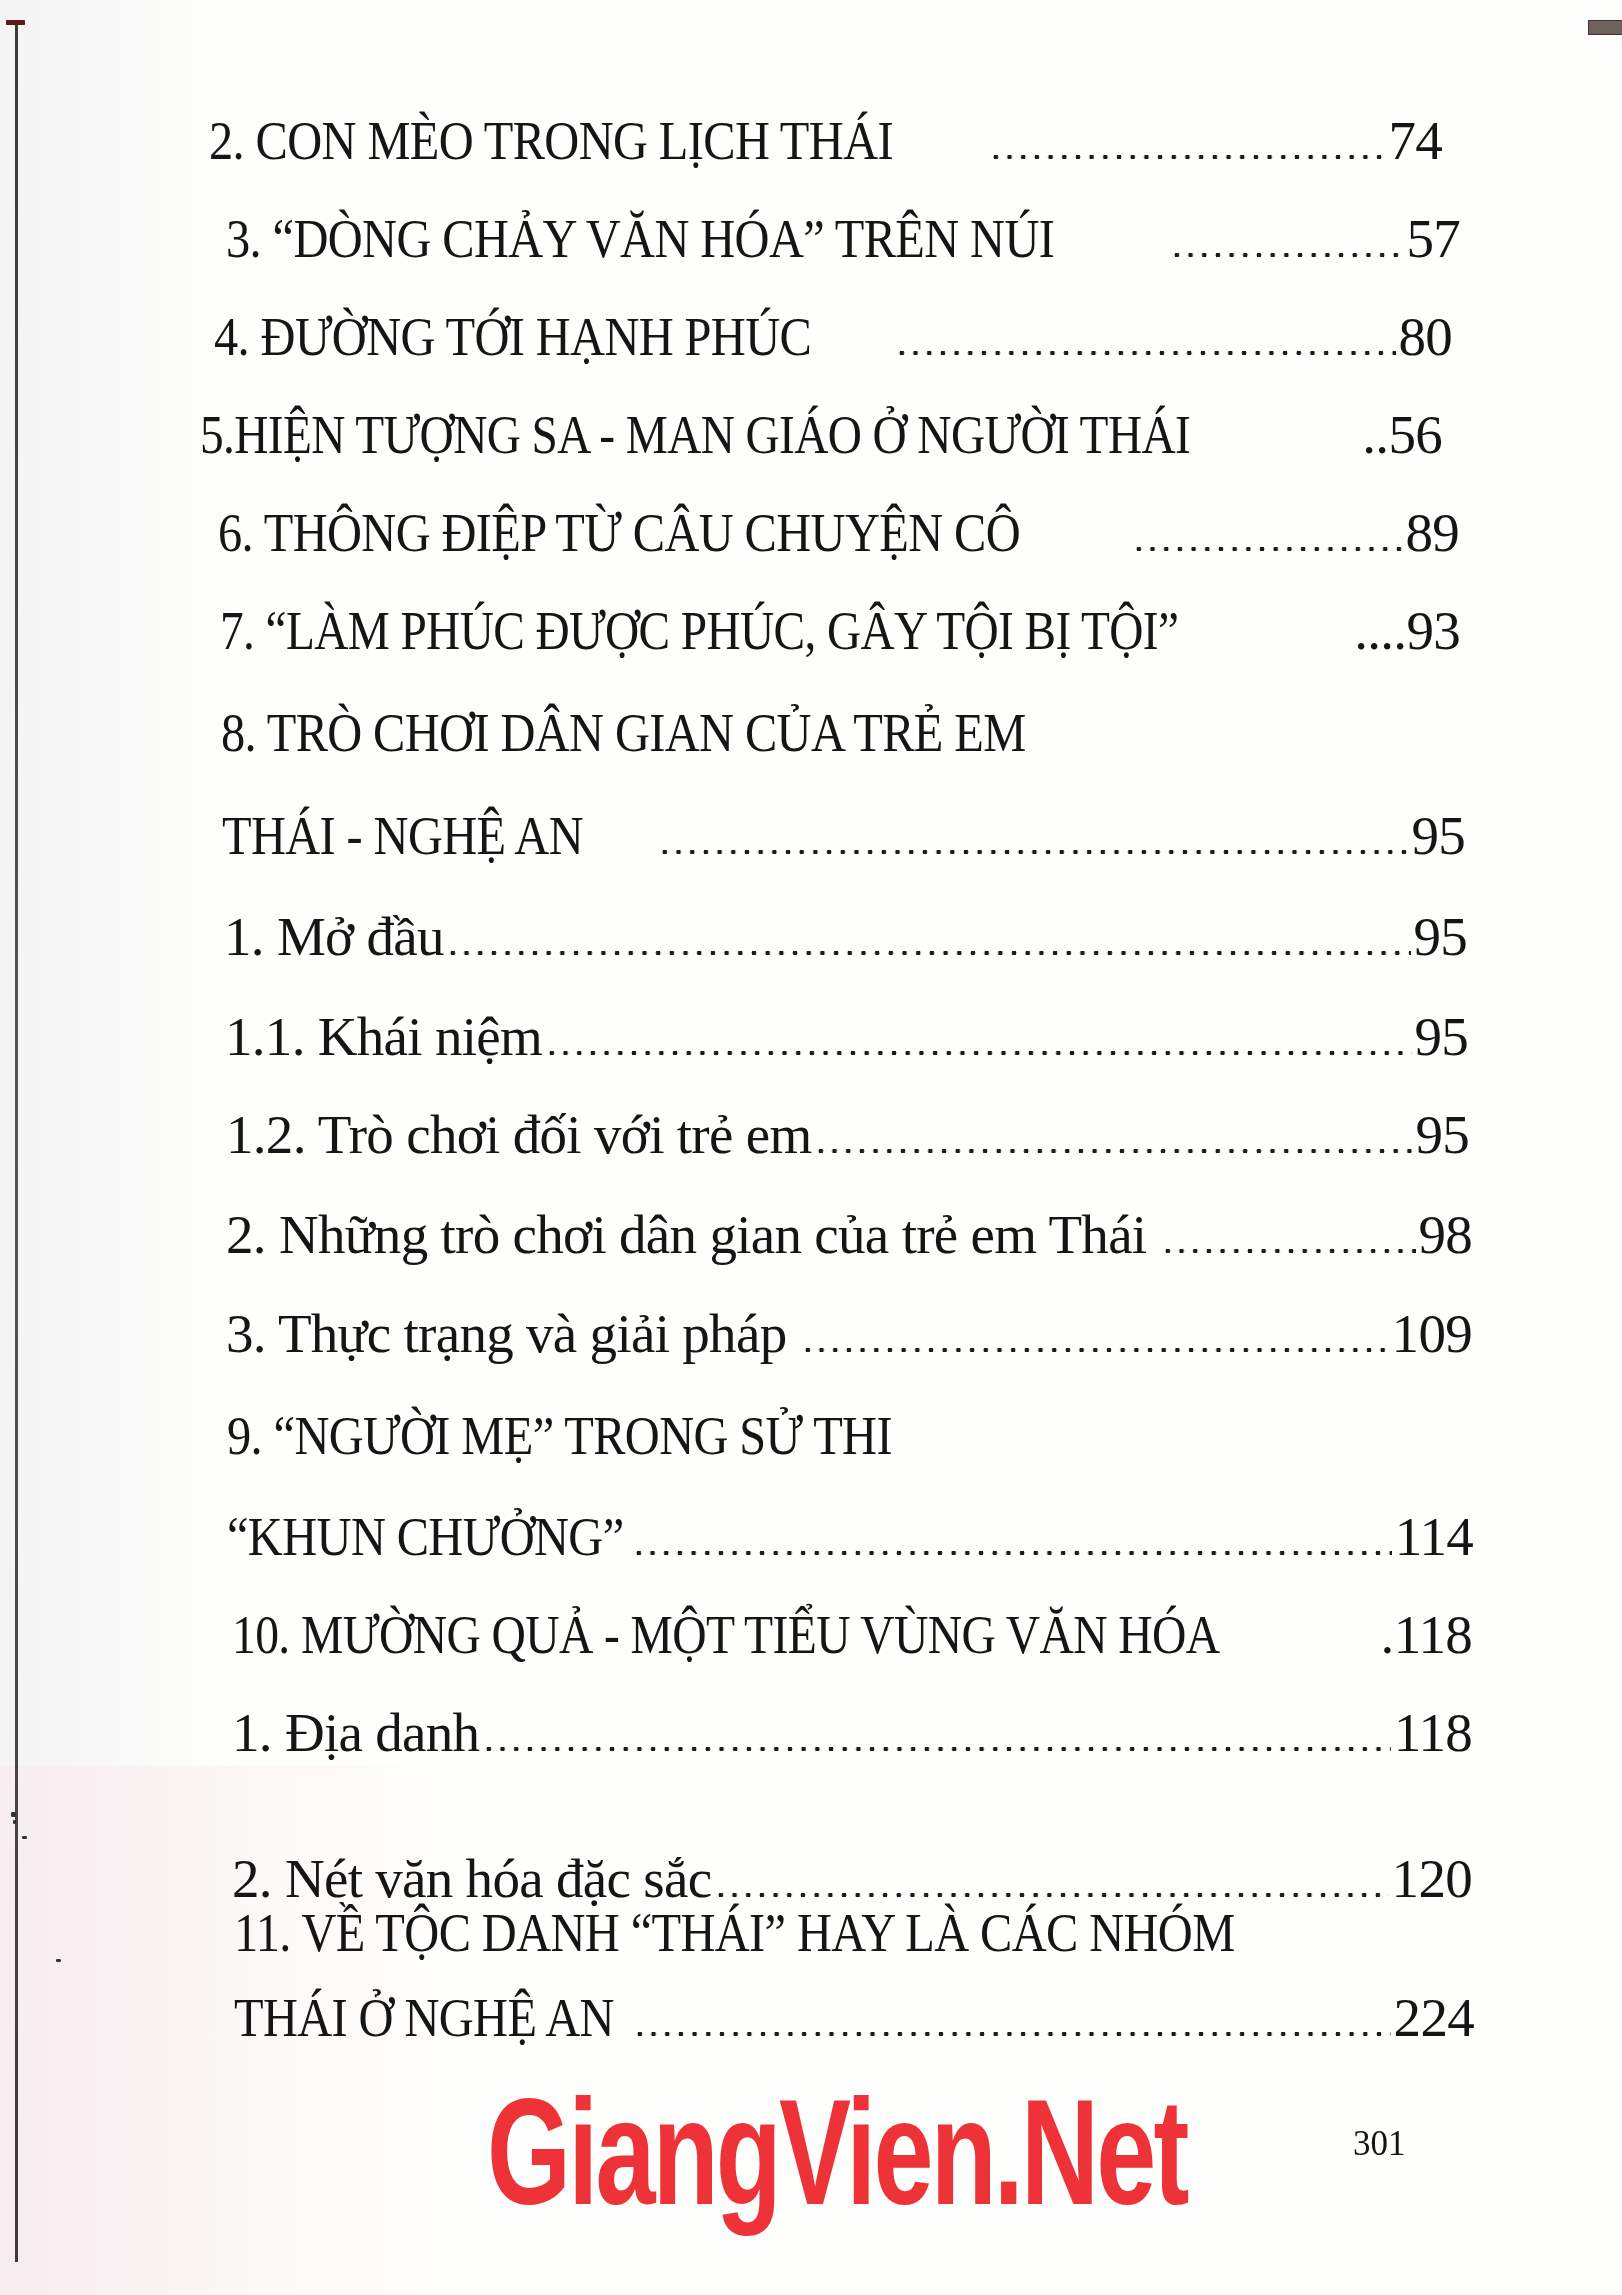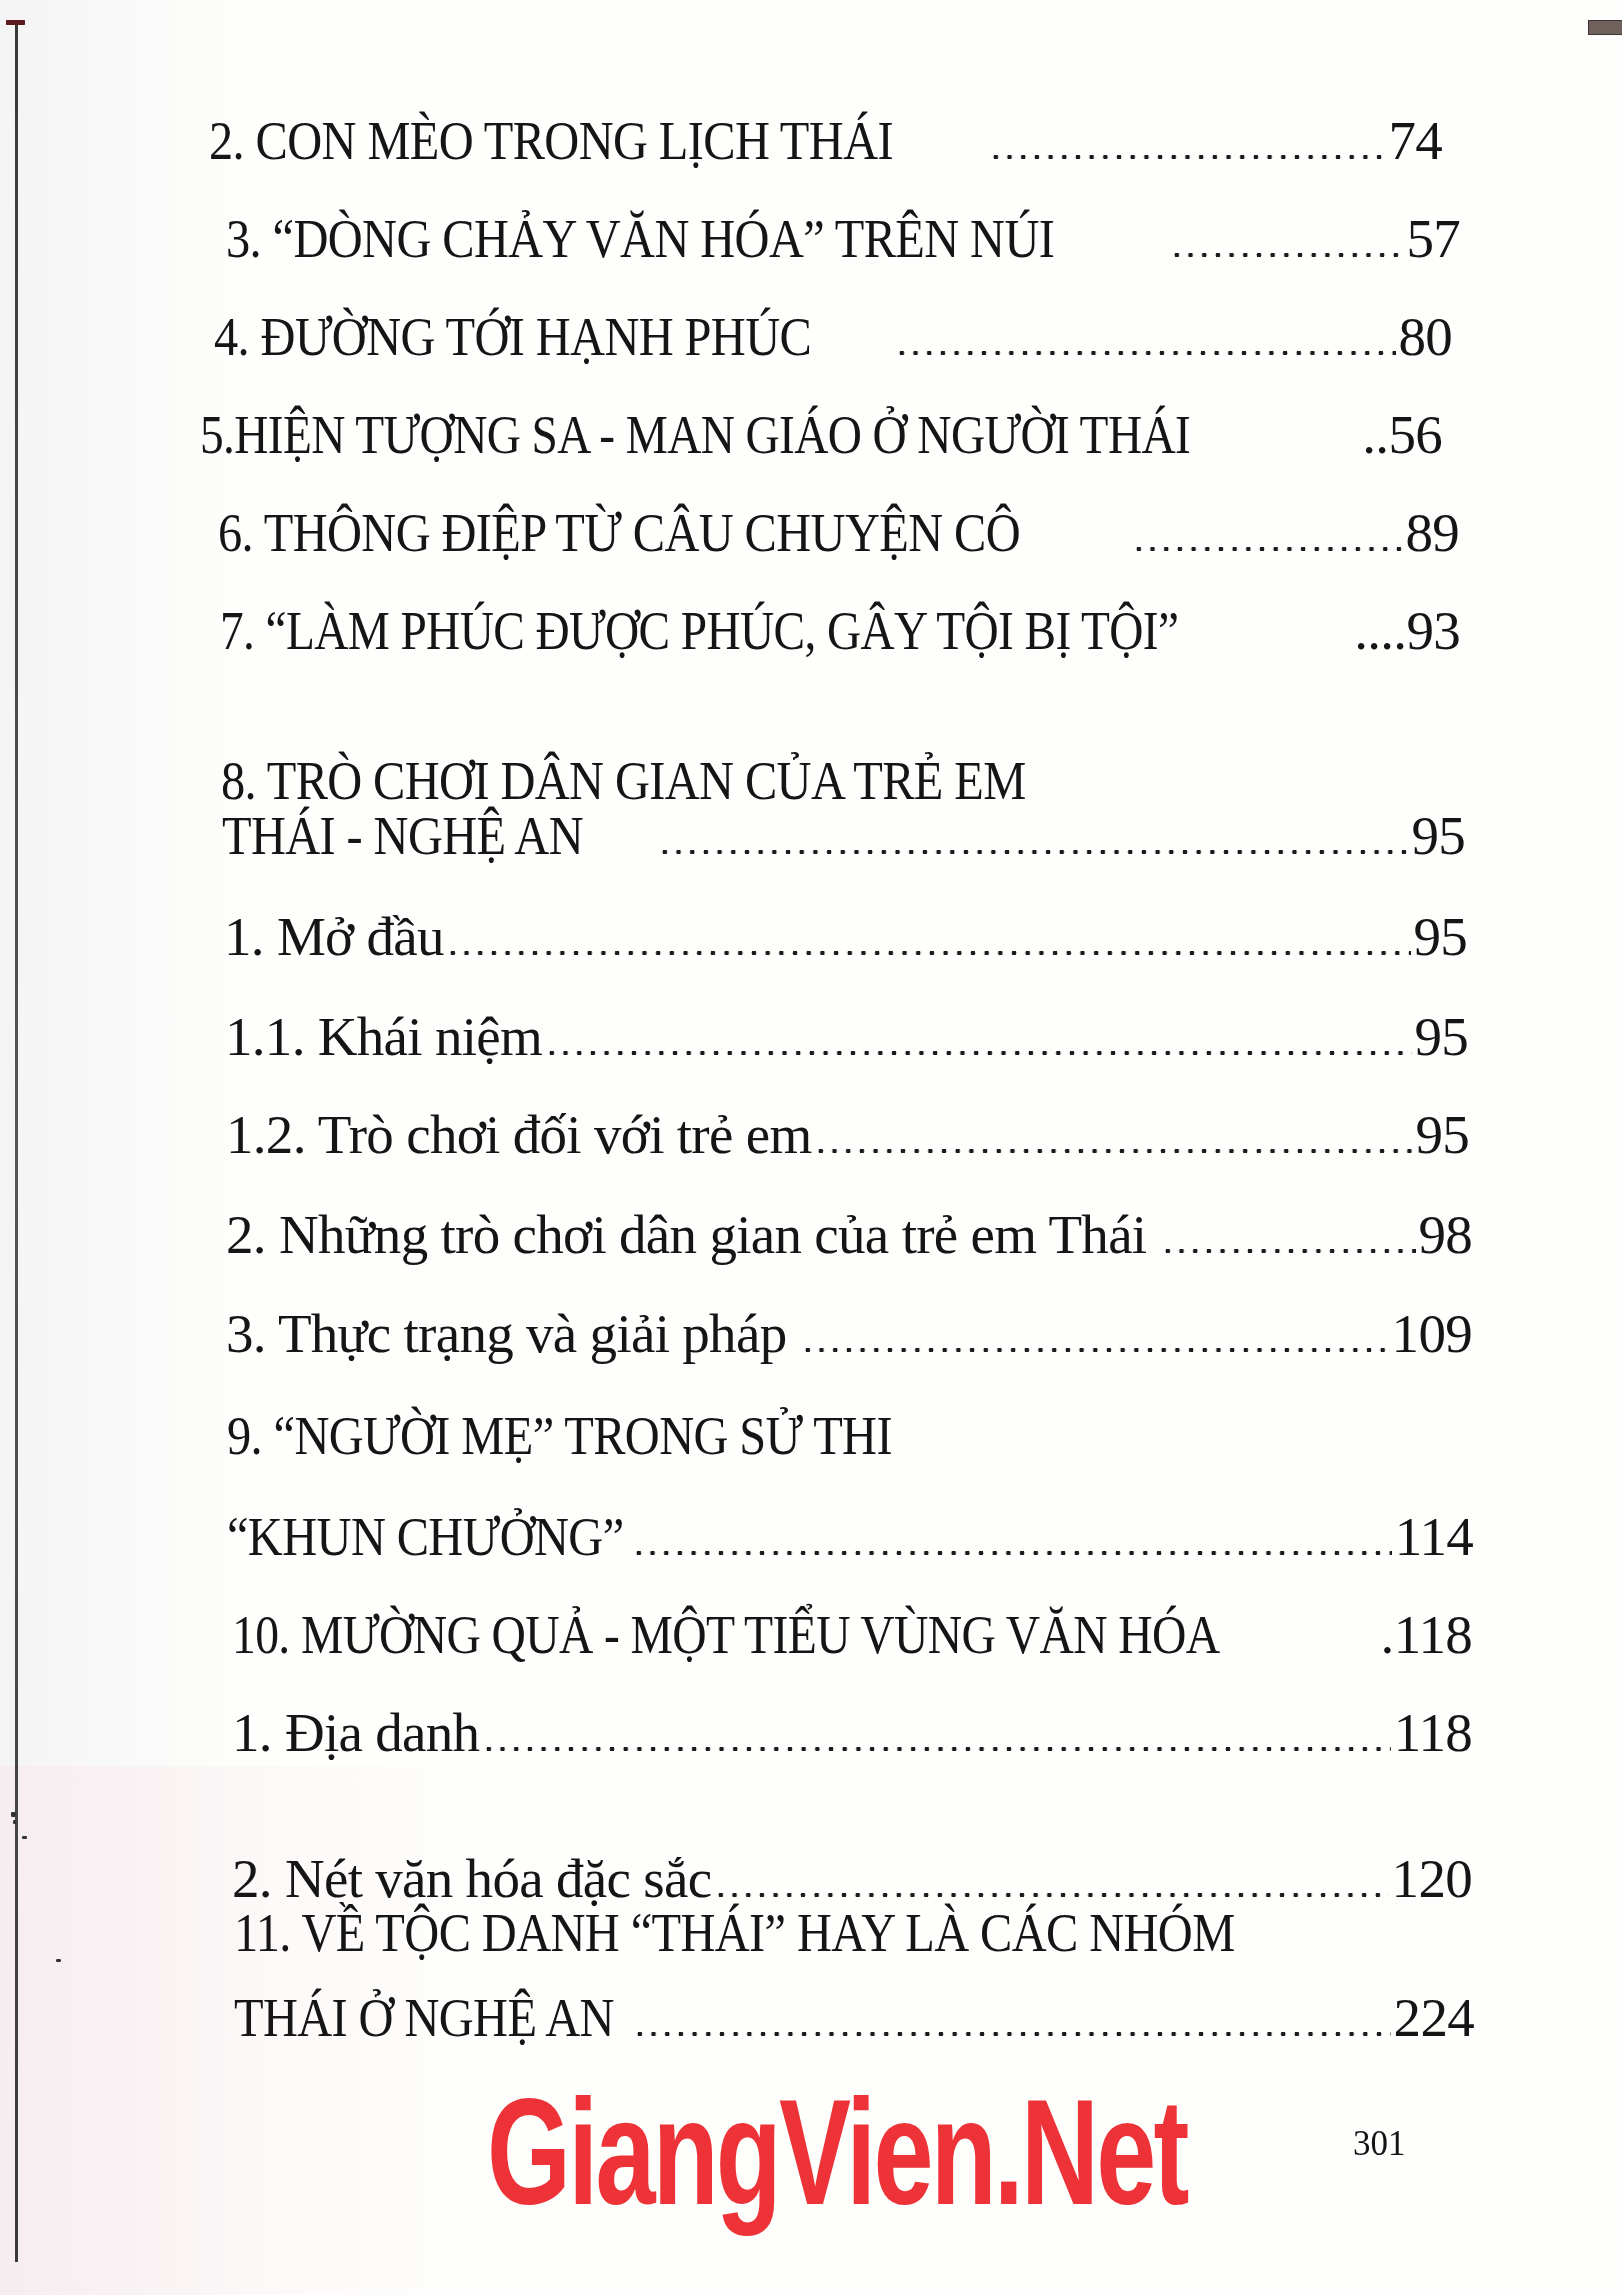--- a/index.html
+++ b/index.html
@@ -105,21 +105,21 @@
     <span class="page">89</span>
   </div>
 
   <div class="entry upper" style="left:220px; top:603px; width:1240px;">
     <span class="title" style="transform:scaleX(0.86);">7. “LÀM PHÚC ĐƯỢC PHÚC,  GÂY TỘI BỊ TỘI”</span>
     <span class="leader" style="background-size:0 0;"></span>
     <span class="sep">....</span>
     <span class="page">93</span>
   </div>
 
-  <div class="entry upper" style="left:221px; top:705px; width:1047px;margin-top:48px;">
+  <div class="entry upper" style="left:221px; top:705px; width:1047px;">
     <span class="title">8. TRÒ CHƠI DÂN GIAN CỦA TRẺ EM</span>
   </div>
 
   <div class="entry upper" style="left:222px; top:808px; width:1243px;">
     <span class="title">THÁI - NGHỆ AN</span>
     <span class="leader" style="margin-left:26px;"></span>
     <span class="page">95</span>
   </div>
 
   <div class="entry" style="left:224px; top:909px; width:1243px;">

